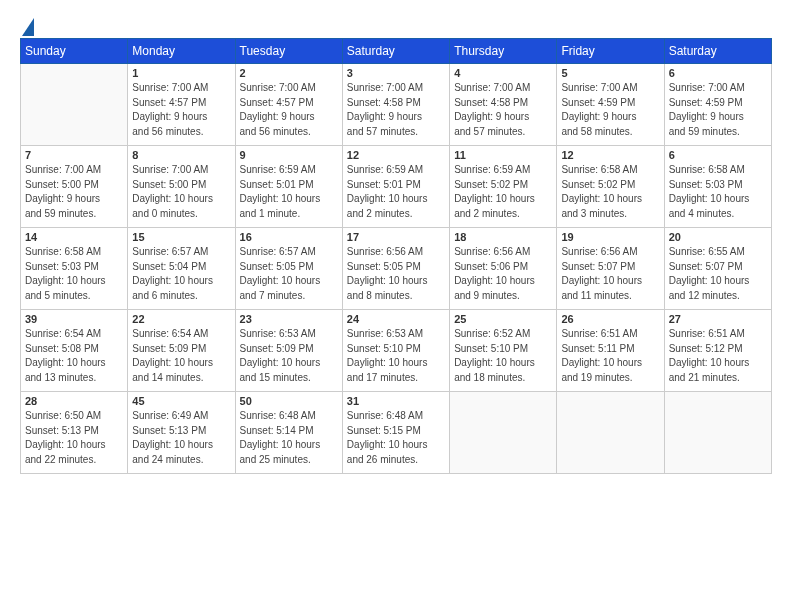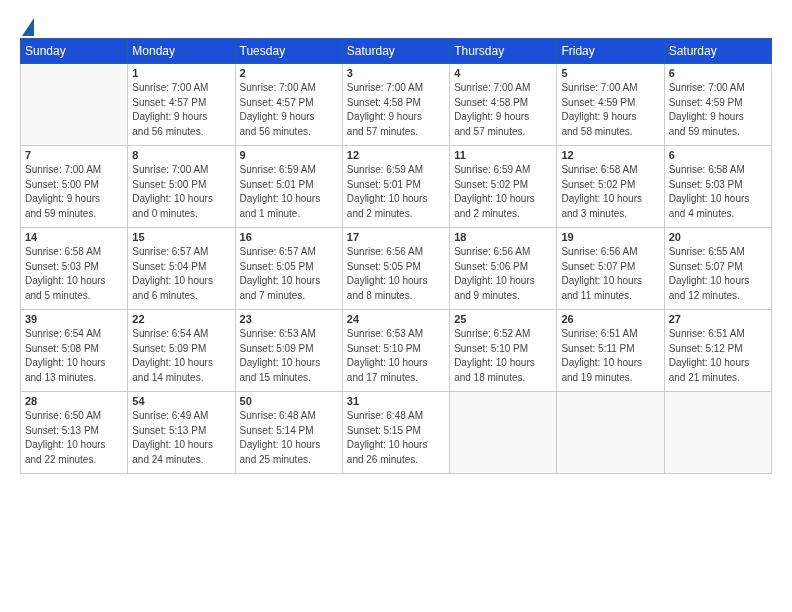--- a/index.html
+++ b/index.html
@@ -239,21 +239,21 @@
             <span class="day-num">27</span>
             <div class="day-info">Sunrise: 6:51 AM<br>Sunset: 5:12 PM<br>Daylight: 10 hours<br>and 21 minutes.</div>
           </td>
         </tr>
         <tr>
           <td>
             <span class="day-num">28</span>
             <div class="day-info">Sunrise: 6:50 AM<br>Sunset: 5:13 PM<br>Daylight: 10 hours<br>and 22 minutes.</div>
           </td>
           <td>
-            <span class="day-num">54</span>
+            <span class="day-num">45</span>
             <div class="day-info">Sunrise: 6:49 AM<br>Sunset: 5:13 PM<br>Daylight: 10 hours<br>and 24 minutes.</div>
           </td>
           <td>
             <span class="day-num">50</span>
             <div class="day-info">Sunrise: 6:48 AM<br>Sunset: 5:14 PM<br>Daylight: 10 hours<br>and 25 minutes.</div>
           </td>
           <td>
             <span class="day-num">31</span>
             <div class="day-info">Sunrise: 6:48 AM<br>Sunset: 5:15 PM<br>Daylight: 10 hours<br>and 26 minutes.</div>
           </td>

